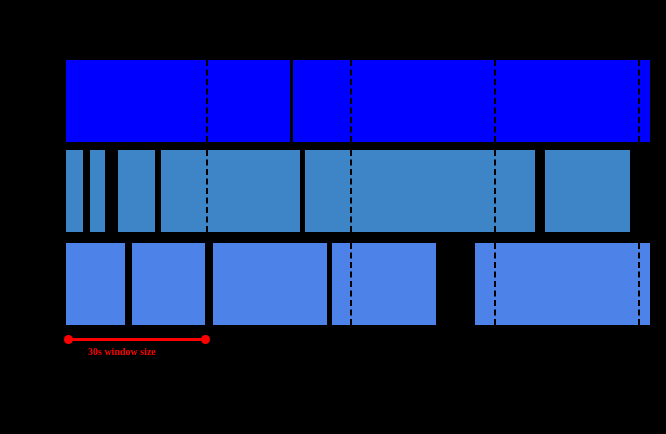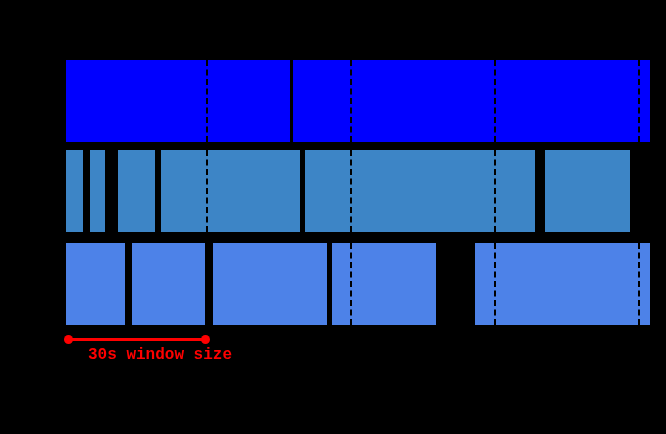--- a/index.html
+++ b/index.html
@@ -47,23 +47,23 @@
   .annot-cap {
     position: absolute;
     width: 9px;
     height: 9px;
     border-radius: 50%;
     background: #FF0000;
   }
   .annot-text {
     position: absolute;
     color: #FF0000;
-    font-size: 16px;
+    font-size: 10px;
     font-weight: bold;
-    font-family: Liberation Mono, monospace;
+    font-family: Liberation Serif, serif;
     white-space: nowrap;
     letter-spacing: 0px;
   }
 </style>
 </head>
 <body>
 
 <div id="stage">
 
   <div class="plot-area">

